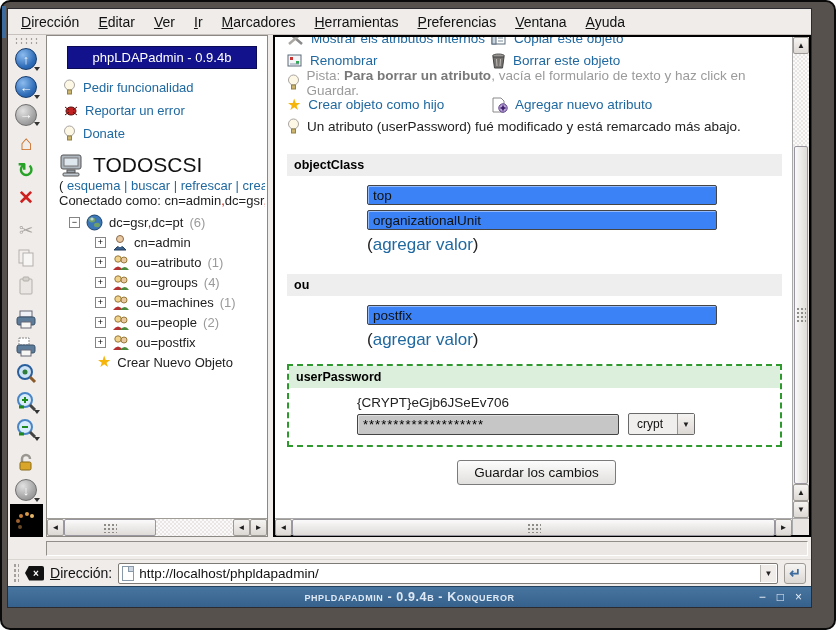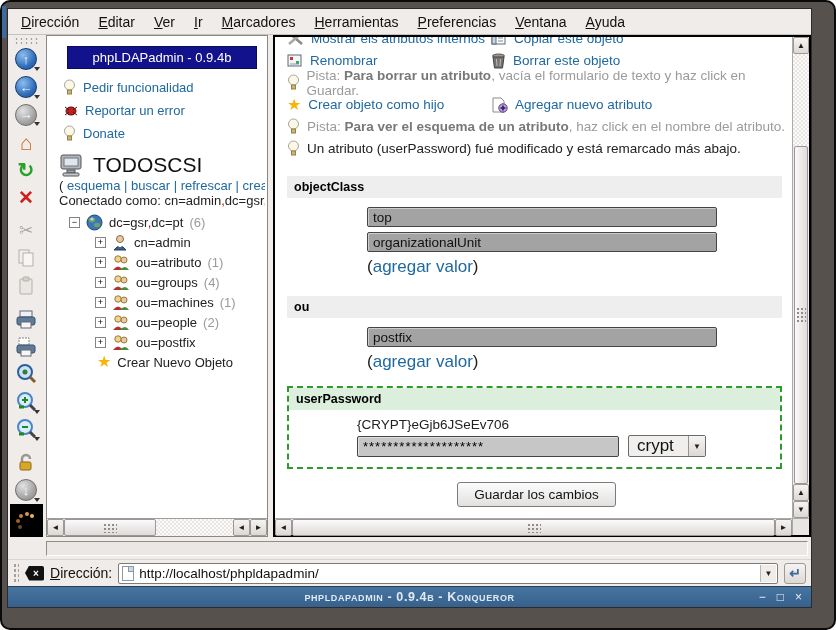--- a/index.html
+++ b/index.html
@@ -95,36 +95,36 @@
   .action { display:flex; align-items:center; gap:7px; height:17px; }
   .action a, .link { color:#2069a0; text-decoration:none; }
   .hint-row { grid-column:1 / span 2; display:flex; align-items:center; gap:7px; height:17px; }
   .hint-gray { color:#9b9b9b; }
   .hint-bold { color:#787878; font-weight:bold; }
   .note-text { color:#222; }
 
   .attr-header { margin:19px 4px 0 0; background:#eeeeee; font-weight:bold; font-size:12.5px;
     padding:4px 7px; color:#000; }
   .attr-values { margin:9px 0 0 80px; }
-  .attr-input { display:block; width:350px; height:20px; margin-bottom:5px; background:#a3a3a3;
+  .attr-input { display:block; width:350px; height:20px; margin-bottom:5px; background:#3b82f6;
     border:1px solid #454545; border-radius:2px; padding:1px 5px; font-size:13.5px;
     font-family:"Liberation Sans",sans-serif; color:#111; box-shadow:inset 1px 1px 0 rgba(255,255,255,.45); }
   .add-value { margin:1px 0 6px 80px; font-size:17px; color:#222; }
 
   .up-box { margin:14px 4px 0 0; border:2px dashed #2e9a2e; }
   .up-header { background:#dcefdc; font-weight:bold; font-size:12.5px; padding:4px 7px; color:#000; }
   .up-body { padding:7px 0 10px 68px; }
   .up-hash { font-size:13.5px; color:#222; margin-bottom:3px; }
   .up-row { display:flex; align-items:center; gap:9px; }
   .pw-input { width:262px; height:21px; background:#c6c6c6; border:1px solid #454545; border-radius:2px;
     padding:1px 5px; font-size:13px; letter-spacing:1px; font-family:"Liberation Sans",sans-serif;
     box-shadow:inset 1px 1px 0 rgba(255,255,255,.45); }
   .combo { display:inline-flex; align-items:center; height:22px; border:1px solid #6a6a6a;
     border-radius:2px; background:#f1efed; }
-  .combo-text { padding:0 14px 0 8px; font-size:17px; color:#111; }
+  .combo-text { padding:0 14px 0 8px; font-size:12px; color:#111; }
   .combo-btn { width:17px; height:100%; border-left:1px solid #979390; display:flex; align-items:center;
     justify-content:center; font-size:8px; background:linear-gradient(#f6f4f2,#dcd8d4); }
   .save-row { text-align:center; margin-top:13px; }
   .save-btn { font-size:13.5px; font-family:"Liberation Sans",sans-serif; padding:4px 16px;
     background:linear-gradient(#fcfcfc,#e2e0de); border:1px solid #7b7b7b; border-radius:3px; color:#111; }
 
   
   .statusbar { flex:0 0 22px; display:flex; align-items:center; padding:2px 3px 2px 38px; background:#efecea; }
   .status-field { flex:1; height:15px; background:#eae7e4; border:1px solid;
     border-color:#918d89 #ffffff #ffffff #918d89; }
@@ -480,27 +480,20 @@
             <div class="action">
               <svg width="17" height="16">
                 <path d="M2 1 h8 l3 3 v11 h-11 z" fill="#fff" stroke="#8a8a8a"></path>
                 <circle cx="12" cy="11" r="4.2" fill="#b9a6d6" stroke="#5a3a8a"></circle>
                 <line x1="12" y1="8.5" x2="12" y2="13.5" stroke="#3a1a6a" stroke-width="1.6"></line>
                 <line x1="9.5" y1="11" x2="14.5" y2="11" stroke="#3a1a6a" stroke-width="1.6"></line>
               </svg>
               <a href="#">Agregar nuevo atributo</a>
             </div>
 
-            <div class="hint-row">
-              <svg width="13" height="17">
-                <circle cx="6.5" cy="6" r="5" fill="#fdf8e6" stroke="#a9a5a1"></circle>
-                <rect x="4.5" y="11" width="4" height="4" fill="#cdb670" stroke="#938147"></rect>
-              </svg>
-              <span><span class="hint-gray">Pista: </span><span class="hint-bold">Para ver el esquema de un atributo</span><span class="hint-gray">, haz click en el nombre del atributo.</span></span>
-            </div>
 
             <div class="hint-row">
               <svg width="13" height="17">
                 <circle cx="6.5" cy="6" r="5" fill="#fdf8e6" stroke="#a9a5a1"></circle>
                 <rect x="4.5" y="11" width="4" height="4" fill="#cdb670" stroke="#938147"></rect>
               </svg>
               <span class="note-text">Un atributo (userPassword) fué modificado y está remarcado más abajo.</span>
             </div>
           </div>
 

